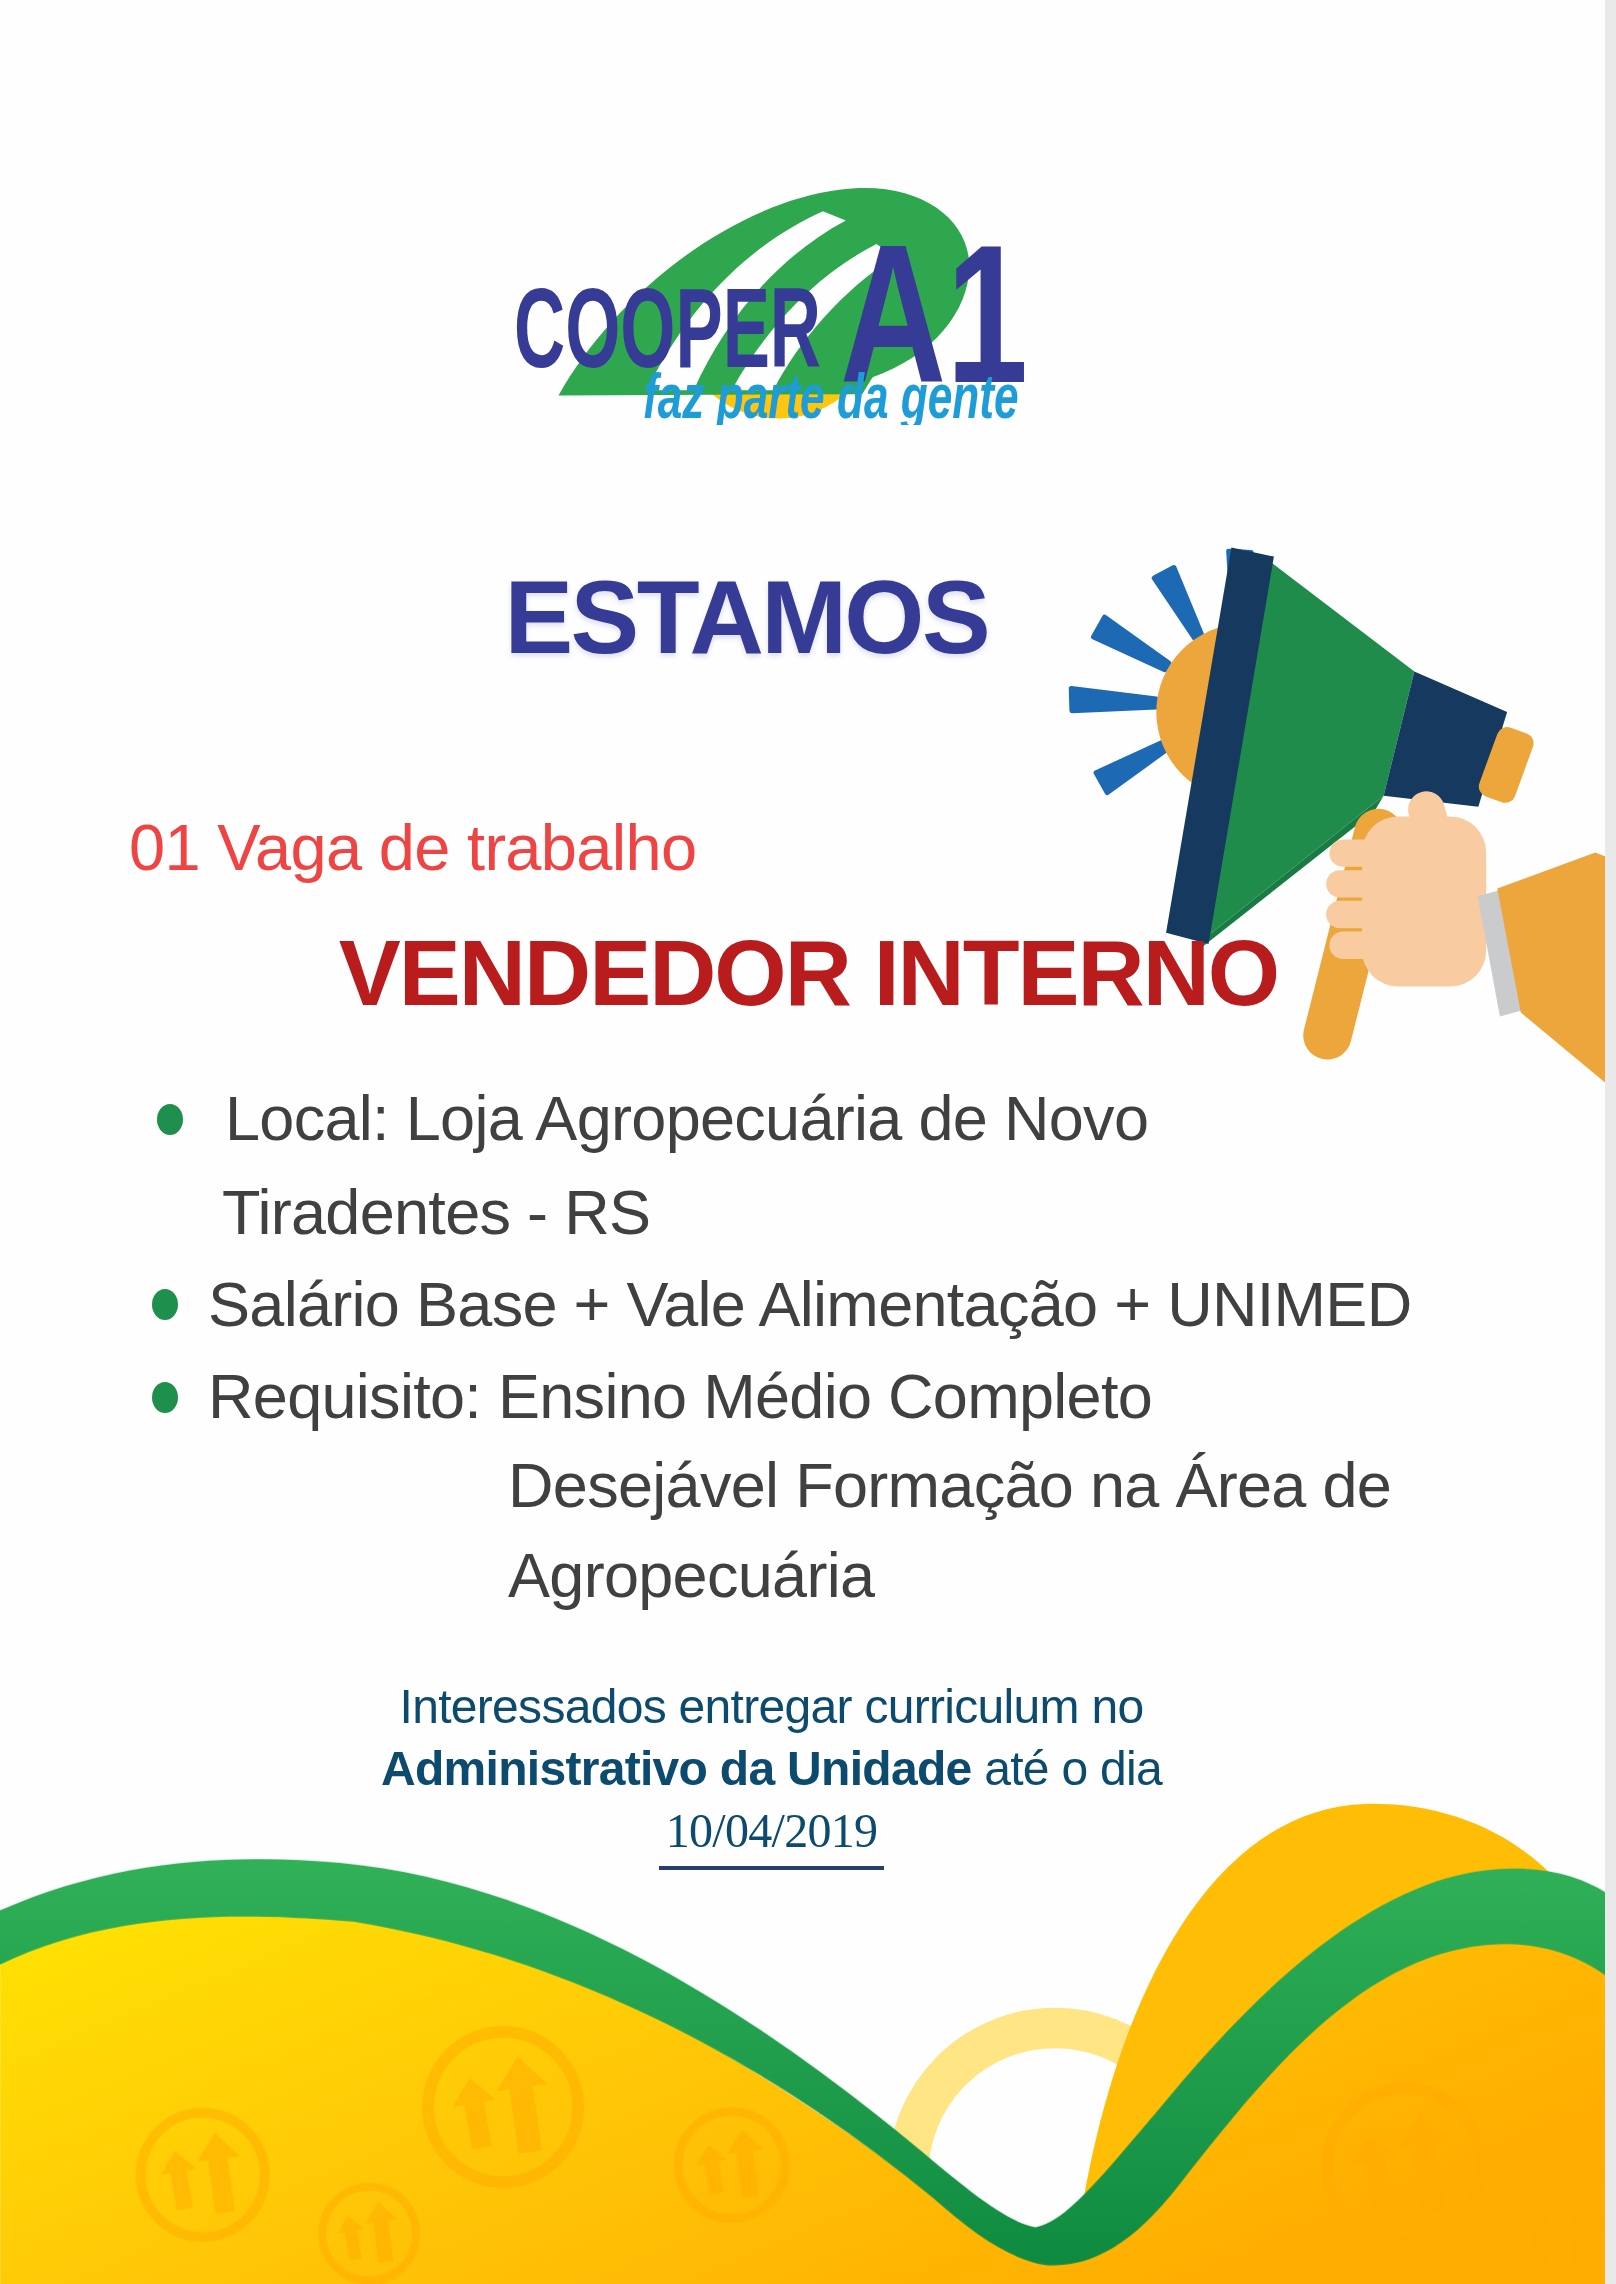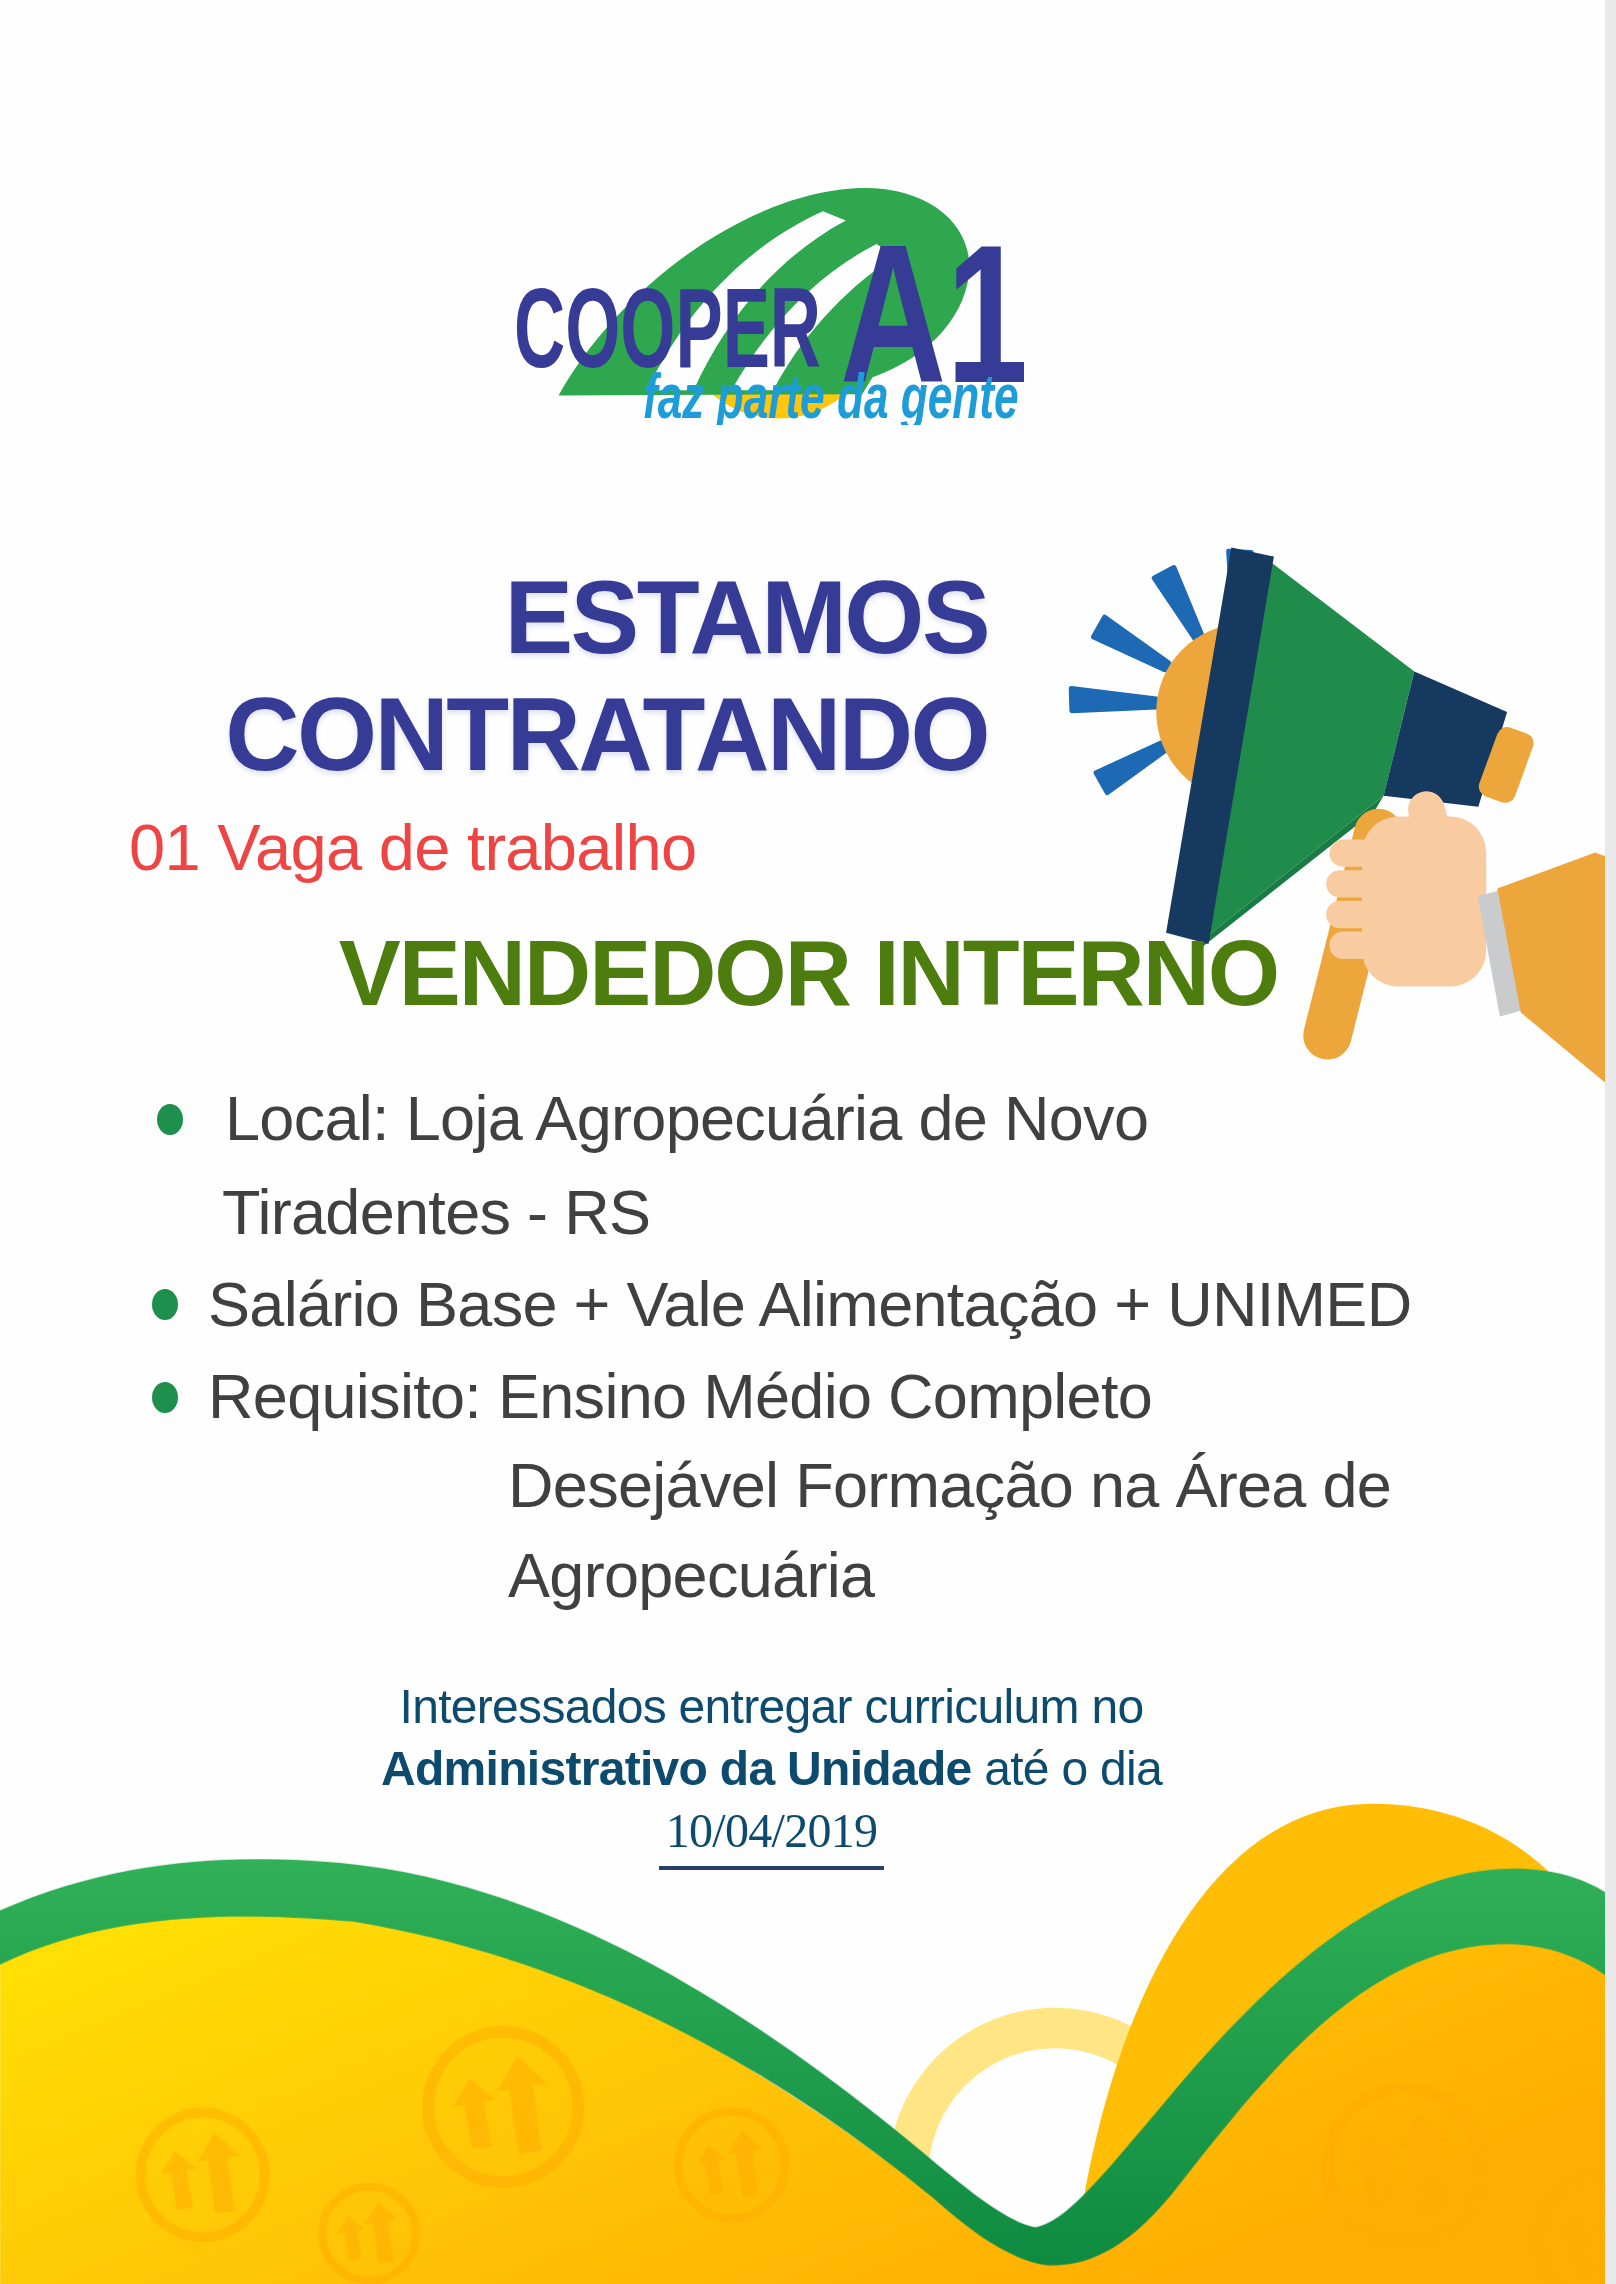--- a/index.html
+++ b/index.html
@@ -14,21 +14,21 @@
     font-weight:700;font-size:103px;line-height:1;letter-spacing:-2.6px;
     text-shadow:0 3.3px 5.2px rgba(120,130,200,.25);
   }
   #headline .l2{margin-top:14.4px;}
   
   #vacancy-intro{
     top:810px;left:129px;color:#ef4444;font-size:65px;letter-spacing:-0.7px;white-space:nowrap;
   }
   
   #job-title{
-    top:920px;left:0;width:1617px;text-align:center;color:#4d7c0f;
+    top:920px;left:0;width:1617px;text-align:center;color:#b91c1c;
     font-size:93px;font-weight:700;letter-spacing:-2px;white-space:nowrap;
   }
   
   .bullet-line{color:#404040;font-size:63px;letter-spacing:-0.7px;white-space:nowrap;}
   .dot{width:26px;height:31px;border-radius:50%;background:#1F8F4D;}
   
   #footer{
     top:1676px;left:0;width:1543px;text-align:center;color:#0c4a6e;
     font-size:48px;letter-spacing:-0.7px;line-height:62px;
   }
@@ -53,21 +53,20 @@
     <path d="M220,452 C280,330 370,232 490,178 L525,192 C420,248 340,345 292,452 Z" fill="#fefefe"></path>
     <path d="M350,452 C405,352 485,272 572,228 L600,248 C520,298 452,378 414,452 Z" fill="#fefefe"></path>
 
     <text x="17" y="417" font-size="172" font-weight="700" fill="#363C96" textLength="470" lengthAdjust="spacingAndGlyphs">COOPER</text>
     <text x="516" y="440" font-size="300" font-weight="700" fill="#363C96" textLength="288" lengthAdjust="spacingAndGlyphs">A1</text>
     <text x="502" y="495" font-size="96" font-weight="700" font-style="italic" fill="#1E9CD8" text-anchor="middle" textLength="575" lengthAdjust="spacingAndGlyphs">faz parte da gente</text>
   </svg>
 
   <div id="headline" class="abs">
     <div class="l1">ESTAMOS</div>
-    <div class="l2">CONTRATANDO</div>
   </div>
 
   <svg class="abs" style="left:1032px;top:503px" width="585" height="601" viewBox="0 0 895 920">
 
     <g fill="#1D69B4" stroke="#1D69B4" stroke-width="8" stroke-linejoin="round">
       <polygon points="320,190 308,190 301,74 335,76"></polygon>
       <polygon points="259,201 249,207 187,115 217,99"></polygon>
       <polygon points="209,245 203,255 94,205 111,175"></polygon>
       <polygon points="190,300 190,312 61,318 60,284"></polygon>
       <polygon points="203,365 209,375 115,443 98,413"></polygon>

